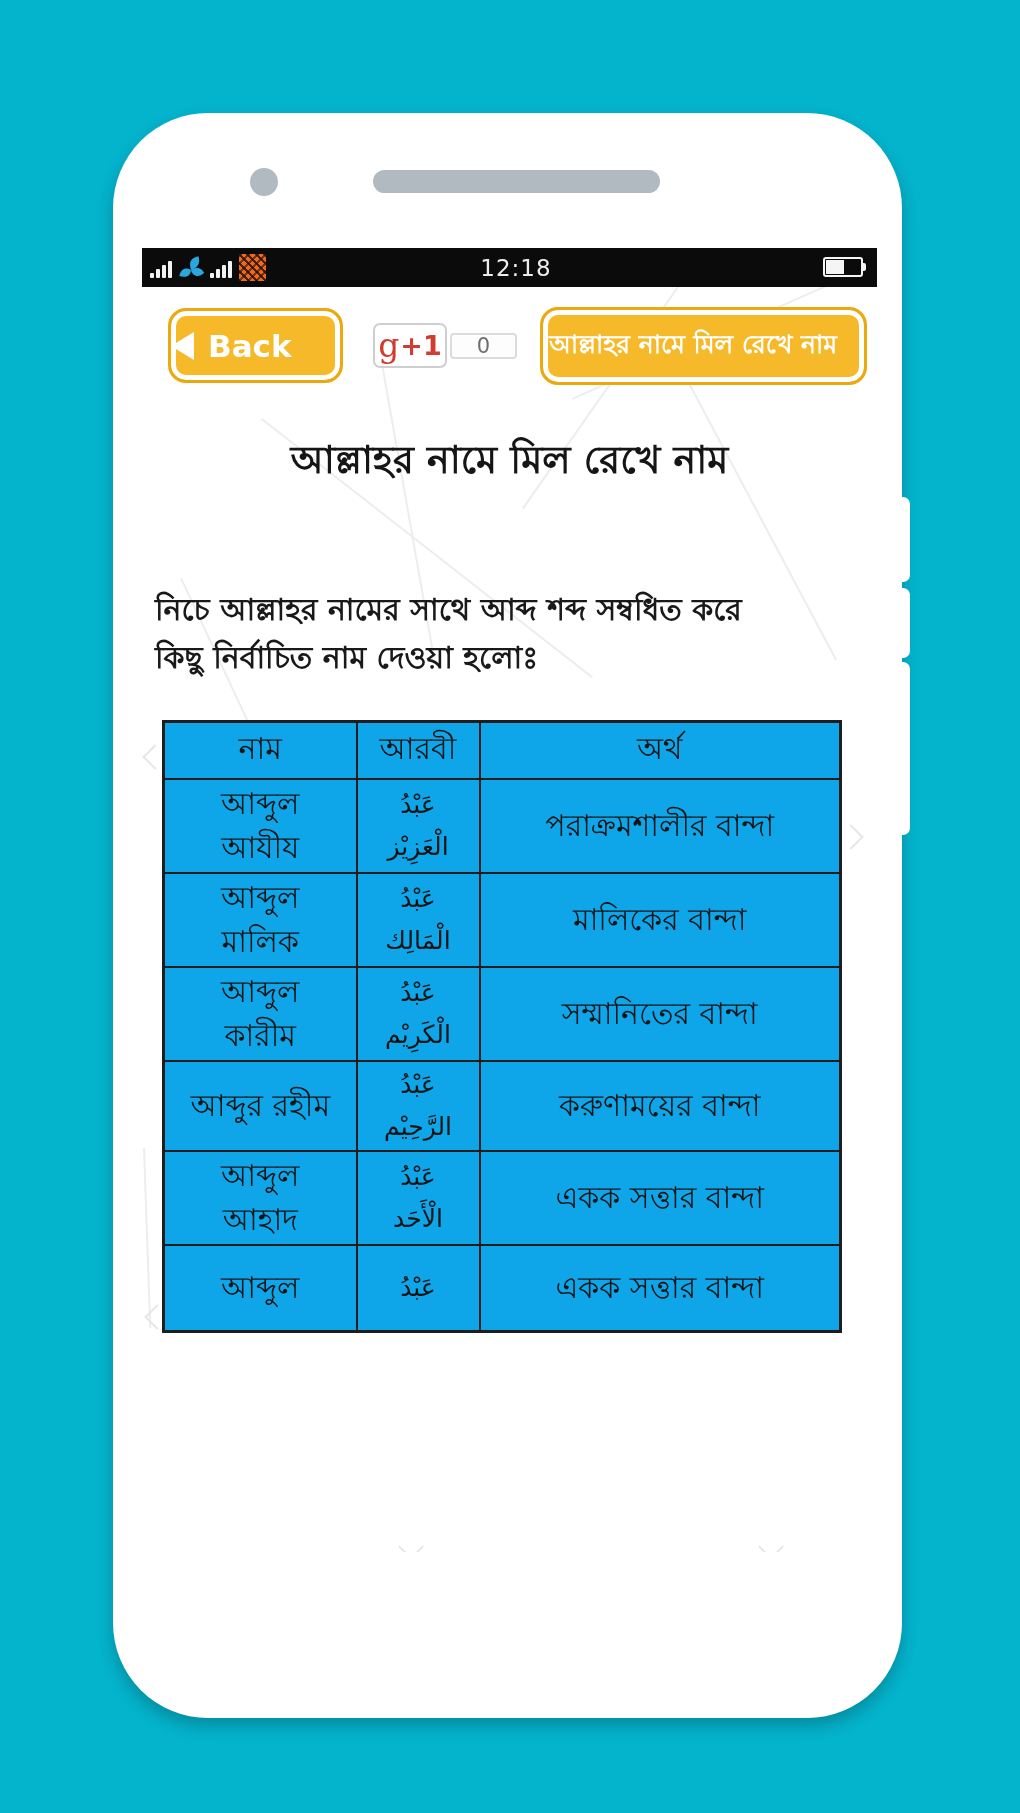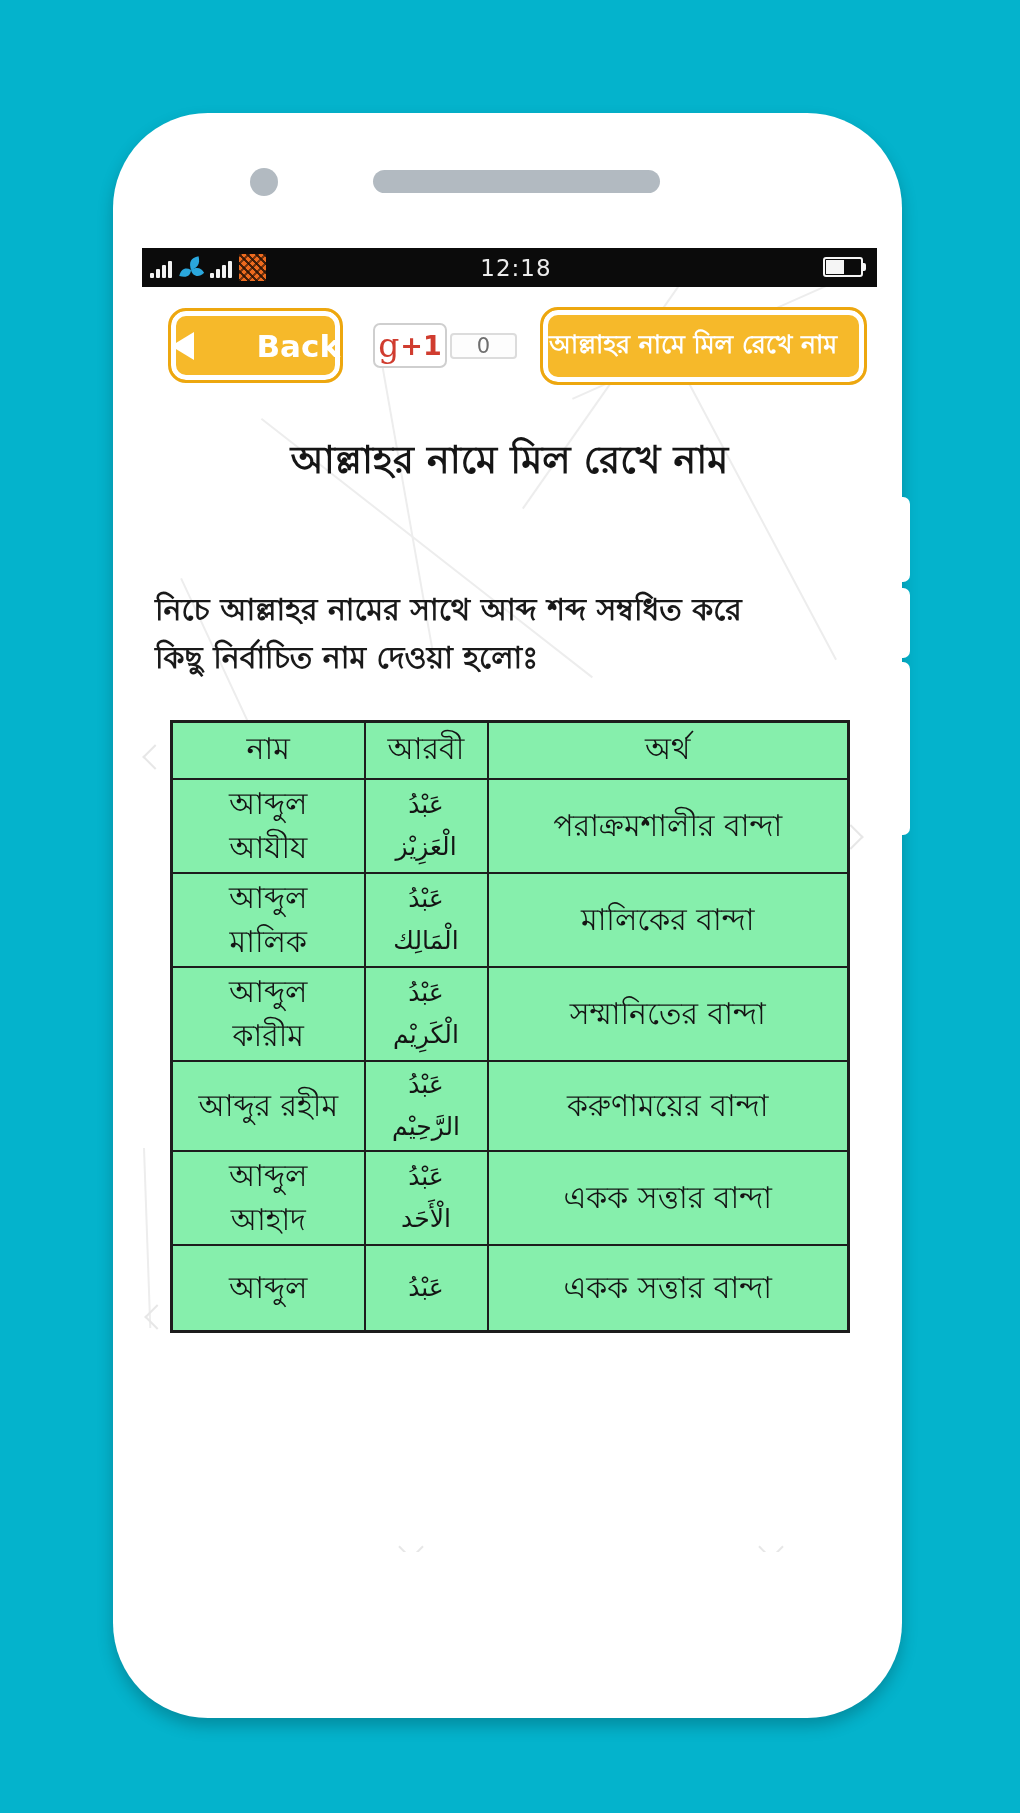--- a/index.html
+++ b/index.html
@@ -63,21 +63,21 @@
     position:absolute;left:681px;top:9px;width:40px;height:20px;
     border:2px solid #f5f5f5;border-radius:3px;box-sizing:border-box;
   }
   .battery::before{content:"";position:absolute;left:1px;top:1px;bottom:1px;width:18px;background:#f5f5f5;}
   .battery::after{content:"";position:absolute;right:-5px;top:4px;width:3px;height:8px;background:#f5f5f5;border-radius:0 2px 2px 0;}
   
   .amber-btn{
     position:absolute;z-index:2;box-sizing:border-box;
     background:#f6b92a;border:3px solid #eda70f;border-radius:18px;
     box-shadow:inset 0 0 0 5px #ffffff;
-    display:flex;align-items:center;justify-content:space-between;
+    display:flex;align-items:center;justify-content:flex-start;
     color:#ffffff;font-weight:bold;cursor:pointer;
   }
   .back-btn{left:26px;top:60px;width:175px;height:75px;font-size:31px;gap:14px;}
   .back-tri{width:0;height:0;border-top:14px solid transparent;border-bottom:14px solid transparent;border-right:23px solid #ffffff;}
   .title-btn{left:398px;top:59px;width:327px;height:78px;font-size:25px;padding:0 6px;text-align:center;}
   .gplus-box{
     position:absolute;z-index:2;left:231px;top:75px;width:74px;height:45px;box-sizing:border-box;
     background:#ffffff;border:2px solid #cfcfcf;border-radius:7px;
     display:flex;align-items:center;justify-content:center;
     color:#d03c2f;font-size:29px;cursor:pointer;
@@ -95,22 +95,22 @@
     position:absolute;z-index:2;left:0;width:735px;top:182px;
     text-align:center;font-size:38px;font-weight:bold;color:#151515;
   }
   .intro{
     position:absolute;z-index:2;left:13px;top:338px;width:695px;
     font-size:30px;color:#191919;line-height:48px;white-space:pre-line;
     text-align:justify;
     font-weight:bold;
   }
   table.names{
-    position:absolute;z-index:2;left:28px;top:472px;width:677px;
-    border-collapse:collapse;table-layout:fixed;background:#86efac;
+    position:absolute;z-index:2;left:20px;top:472px;width:677px;
+    border-collapse:collapse;table-layout:fixed;background:#0ea5e9;
     border:3px solid #1d1d1d;
   }
   table.names td,table.names th{
     border:2px solid #1d1d1d;text-align:center;vertical-align:middle;
     color:#141414;padding:2px 4px;box-sizing:border-box;
   }
   table.names th{font-size:30px;font-weight:normal;height:53px;}
   col.c1{width:193px;} col.c2{width:123px;} col.c3{width:361px;}
   tr.r{height:86px;}
   td.name{font-size:30px;white-space:pre-line;line-height:44px;}

